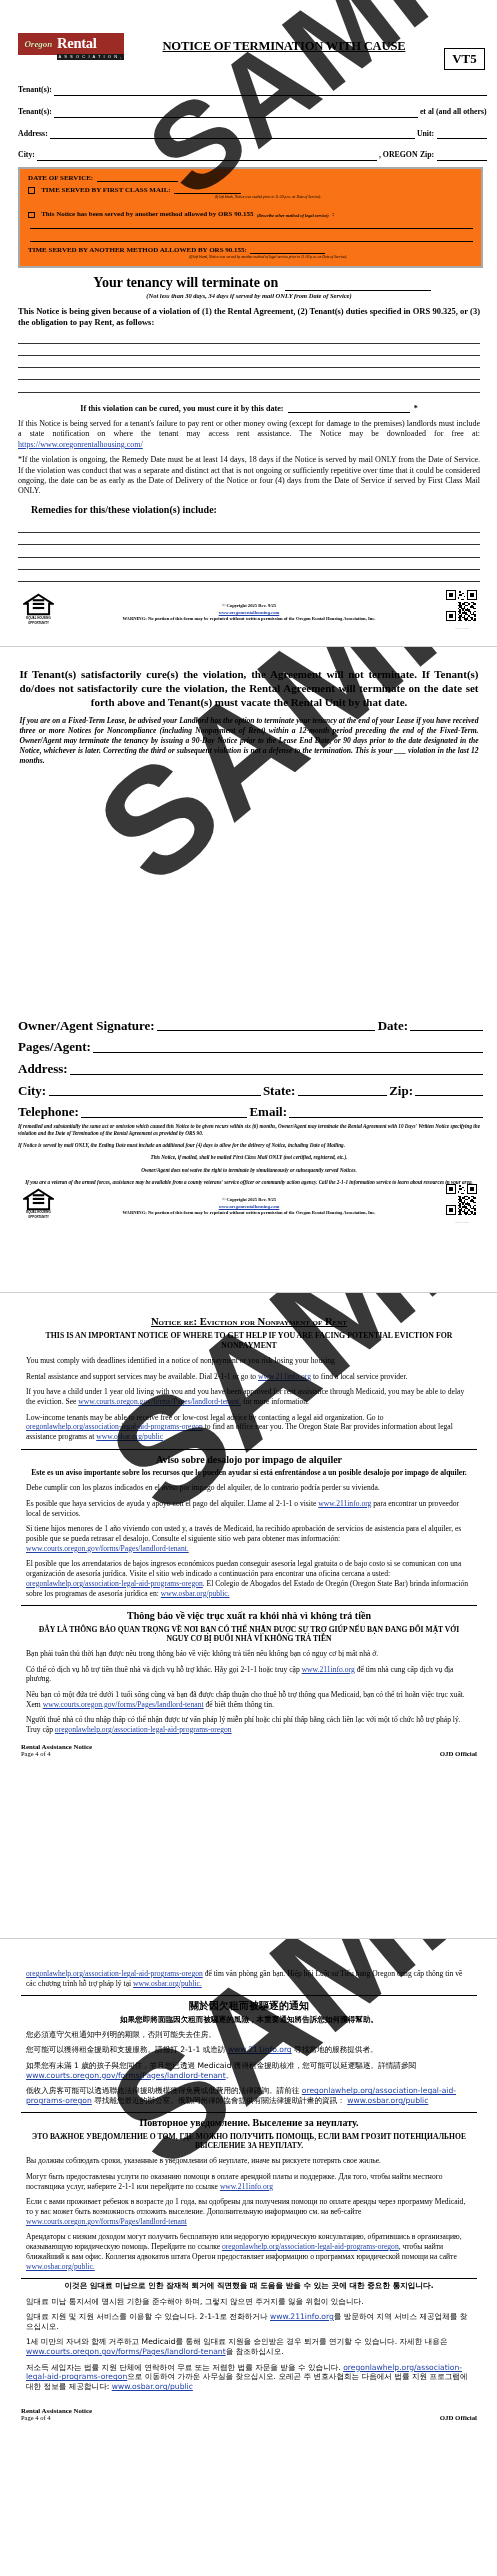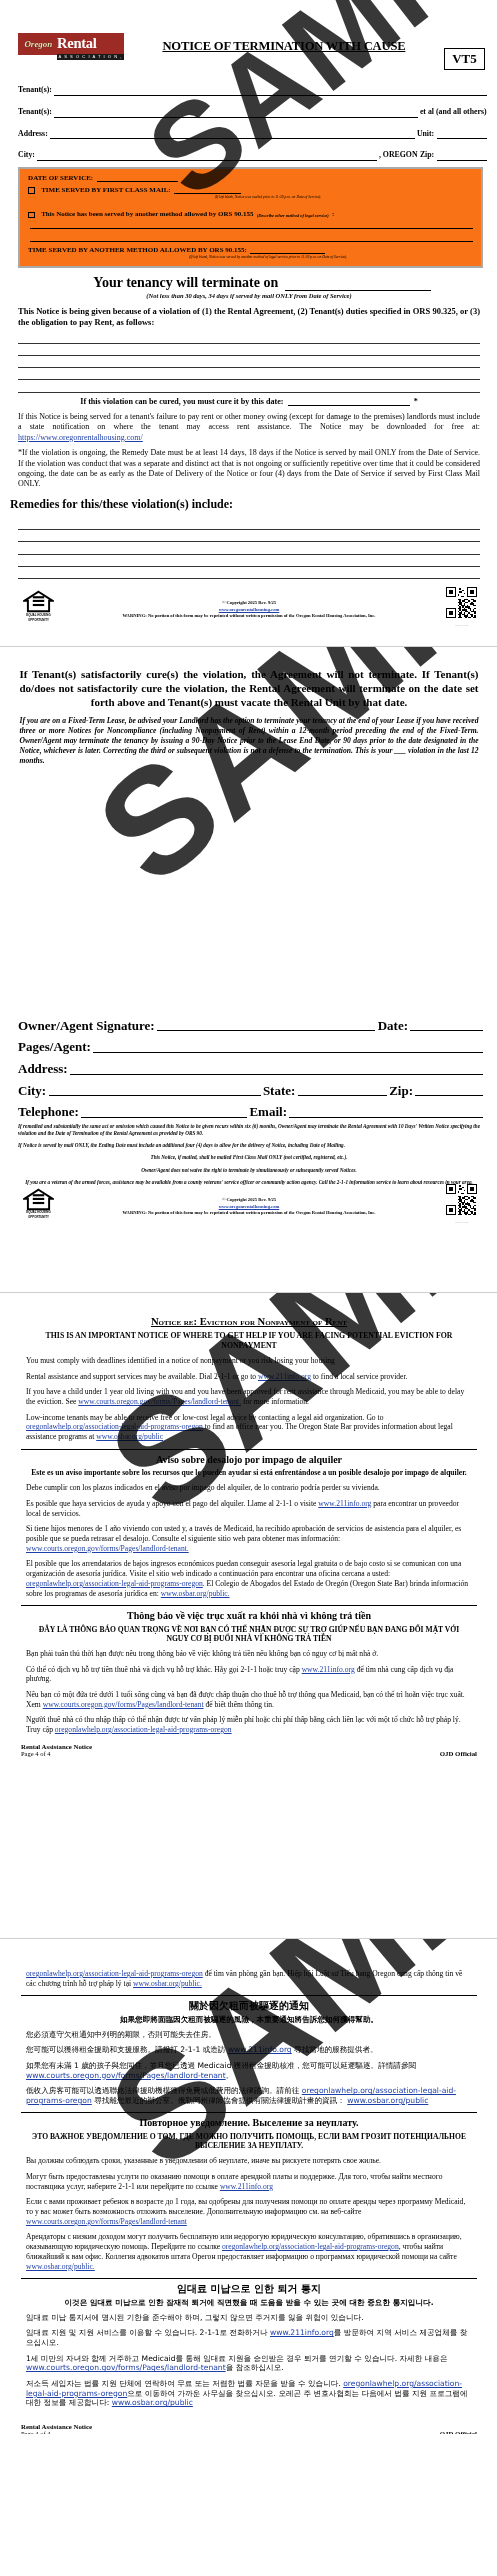--- a/index.html
+++ b/index.html
@@ -105,27 +105,27 @@
 
   .body-p {
     padding: 0 18px; font-size: 8.5px; font-weight: 700;
     text-align: justify; line-height: 11px; margin-top: 6.5px;
   }
   .body-n { font-weight: 400; font-size: 8px; line-height: 10.2px; text-align: justify; padding: 0 18px; margin-top: 5.7px; }
   .rules { padding: 0 18px; margin-top: 4.1px; }
   .rule { border-bottom: 0.8px solid #333; height: 12.2px; }
 
   .cure-line {
-    padding: 0 18px; margin-top: 4px; font-size: 8.1px; font-weight: 700;
+    padding: 0 18px; margin-top: 11px; font-size: 8.1px; font-weight: 700;
     display: flex; align-items: flex-end; justify-content: center; gap: 4.1px;
   }
   .cure-line .uline { flex: 0 0 122px; border-bottom: 0.8px solid #000; height: 9.8px; }
   a.lnk { color: #1f3fa8; text-decoration: underline; }
 
-  .rem-head { padding: 0 10px; font-size: 12px; font-weight: 700; margin-top: 7.3px; }
+  .rem-head { padding: 0 31px; font-size: 10px; font-weight: 700; margin-top: 7.3px; }
 
   
   .pg-foot { position: relative; margin-top: 11.4px; height: 47px; }
   .eho {
     position: absolute; left: 23px; top: 0; width: 31px; text-align: center;
   }
   .eho svg { display: block; }
   .eho-txt { font-size: 2.9px; font-weight: 700; line-height: 3.6px; margin-top: 0.8px; font-family: "Liberation Sans", sans-serif; }
   .cp { text-align: center; font-size: 4.6px; font-weight: 700; line-height: 6.5px; padding-top: 9.8px; }
   .cp a { color: #1f3fa8; }
@@ -608,21 +608,20 @@
     <span>Могут быть предоставлены услуги по оказанию помощи в оплате арендной платы и поддержке. Для того, чтобы найти местного поставщика услуг, наберите 2-1-1 или перейдите по ссылке </span><a href="#">www.211info.org</a>
   </div>
   <div class="sec-p">
     <span>Если с вами проживает ребенок в возрасте до 1 года, вы одобрены для получения помощи по оплате аренды через программу Medicaid, то у вас может быть возможность отложить выселение. Дополнительную информацию см. на веб-сайте </span><a href="#">www.courts.oregon.gov/forms/Pages/landlord-tenant</a>
   </div>
   <div class="sec-p">
     <span>Арендаторы с низким доходом могут получить бесплатную или недорогую юридическую консультацию, обратившись в организацию, оказывающую юридическую помощь. Перейдите по ссылке </span><a href="#">oregonlawhelp.org/association-legal-aid-programs-oregon</a><span>, чтобы найти ближайший к вам офис. Коллегия адвокатов штата Орегон предоставляет информацию о программах юридической помощи на сайте </span><a href="#">www.osbar.org/public.</a>
   </div>
 
   <div class="hr2"></div>
-  <div class="lang-title cjk">임대료 미납으로 인한 퇴거 통지</div>
   <div class="lang-sub cjk">이것은 임대료 미납으로 인한 잠재적 퇴거에 직면했을 때 도움을 받을 수 있는 곳에 대한 중요한 통지입니다.</div>
   <div class="sec-p cjk">임대료 미납 통지서에 명시된 기한을 준수해야 하며, 그렇지 않으면 주거지를 잃을 위험이 있습니다.</div>
   <div class="sec-p cjk">
     <span>임대료 지원 및 지원 서비스를 이용할 수 있습니다. 2-1-1로 전화하거나 </span><a href="#">www.211info.org</a><span>를 방문하여 지역 서비스 제공업체를 찾으십시오.</span>
   </div>
   <div class="sec-p cjk">
     <span>1세 미만의 자녀와 함께 거주하고 Medicaid를 통해 임대료 지원을 승인받은 경우 퇴거를 연기할 수 있습니다. 자세한 내용은 </span><a href="#">www.courts.oregon.gov/forms/Pages/landlord-tenant</a><span>을 참조하십시오.</span>
   </div>
   <div class="sec-p cjk">
     <span>저소득 세입자는 법률 지원 단체에 연락하여 무료 또는 저렴한 법률 자문을 받을 수 있습니다. </span><a href="#">oregonlawhelp.org/association-legal-aid-programs-oregon</a><span>으로 이동하여 가까운 사무실을 찾으십시오. 오레곤 주 변호사협회는 다음에서 법률 지원 프로그램에 대한 정보를 제공합니다: </span><a href="#">www.osbar.org/public</a>

